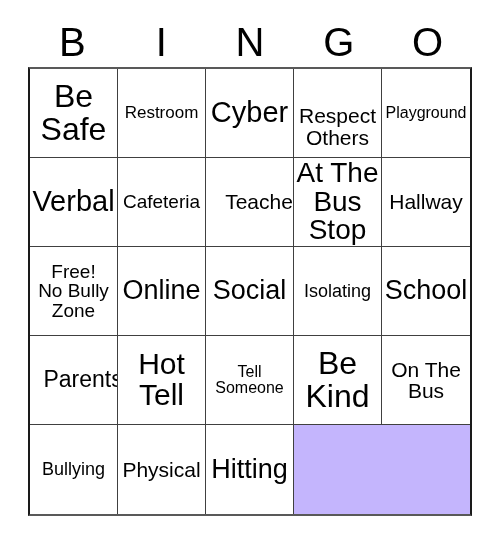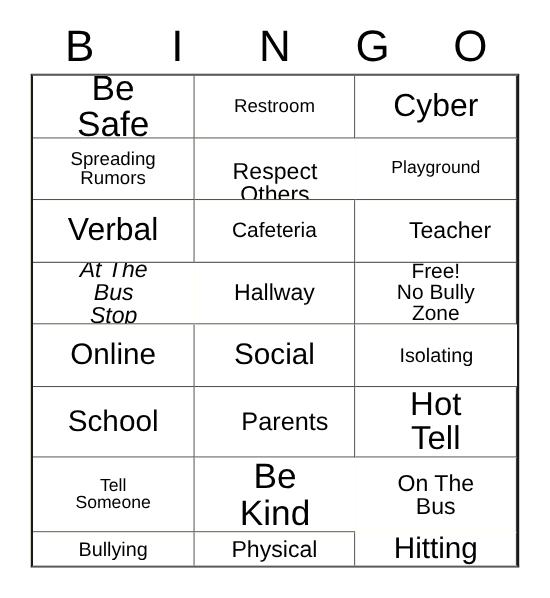--- a/index.html
+++ b/index.html
@@ -40,28 +40,28 @@
     letter-spacing: 0;
   }
   
   .grid {
     position: absolute;
     left: 28px;
     top: 67px;
     width: 444px;
     height: 449px;
     display: grid;
-    grid-template-columns: repeat(3, 1fr);
+    grid-template-columns: repeat(5, 1fr);
     grid-template-rows: repeat(5, 1fr);
     border-top: 2px solid #595959;
     border-left: 2px solid #1a1a1a;
     border-right: 2px solid #1a1a1a;
     border-bottom: 2px solid #595959;
     box-sizing: border-box;
-    background: #fef9c3;
+    background: #c4b5fd;
   }
   .cell {
     border-right: 1px solid #404040;
     border-bottom: 1px solid #404040;
     box-sizing: border-box;
     display: flex;
     align-items: center;
     justify-content: center;
     text-align: center;
     padding: 1px 2px;
@@ -102,42 +102,38 @@
         <span class="cell-text" style="font-size: 32px;">Be
 Safe</span>
       </div>
     <div class="cell">
         <span class="cell-text" style="font-size: 17px;">Restroom</span>
       </div>
     <div class="cell">
         <span class="cell-text" style="font-size: 29px;">Cyber</span>
       </div>
     <div class="cell">
-        <span class="cell-text" style="font-size: 17px;">Spreading
-Rumors</span>
-      </div>
-    <div class="cell">
         <span class="cell-text" style="font-size: 21px; margin-top: 27px;">Respect
 Others</span>
       </div>
 
     <div class="cell">
         <span class="cell-text" style="font-size: 16px;">Playground</span>
       </div>
     <div class="cell">
         <span class="cell-text" style="font-size: 29px;">Verbal</span>
       </div>
     <div class="cell">
         <span class="cell-text" style="font-size: 19px;">Cafeteria</span>
       </div>
     <div class="cell">
         <span class="cell-text" style="font-size: 21px; margin-left: 26px;">Teacher</span>
       </div>
     <div class="cell">
-        <span class="cell-text" style="font-size: 21px; font-style: italic;">At The
+        <span class="cell-text" style="font-size: 28px;">At The
 Bus
 Stop</span>
       </div>
 
     <div class="cell">
         <span class="cell-text" style="font-size: 21px;">Hallway</span>
       </div>
     <div class="cell">
         <span class="cell-text" style="font-size: 19px;">Free!
 No Bully

